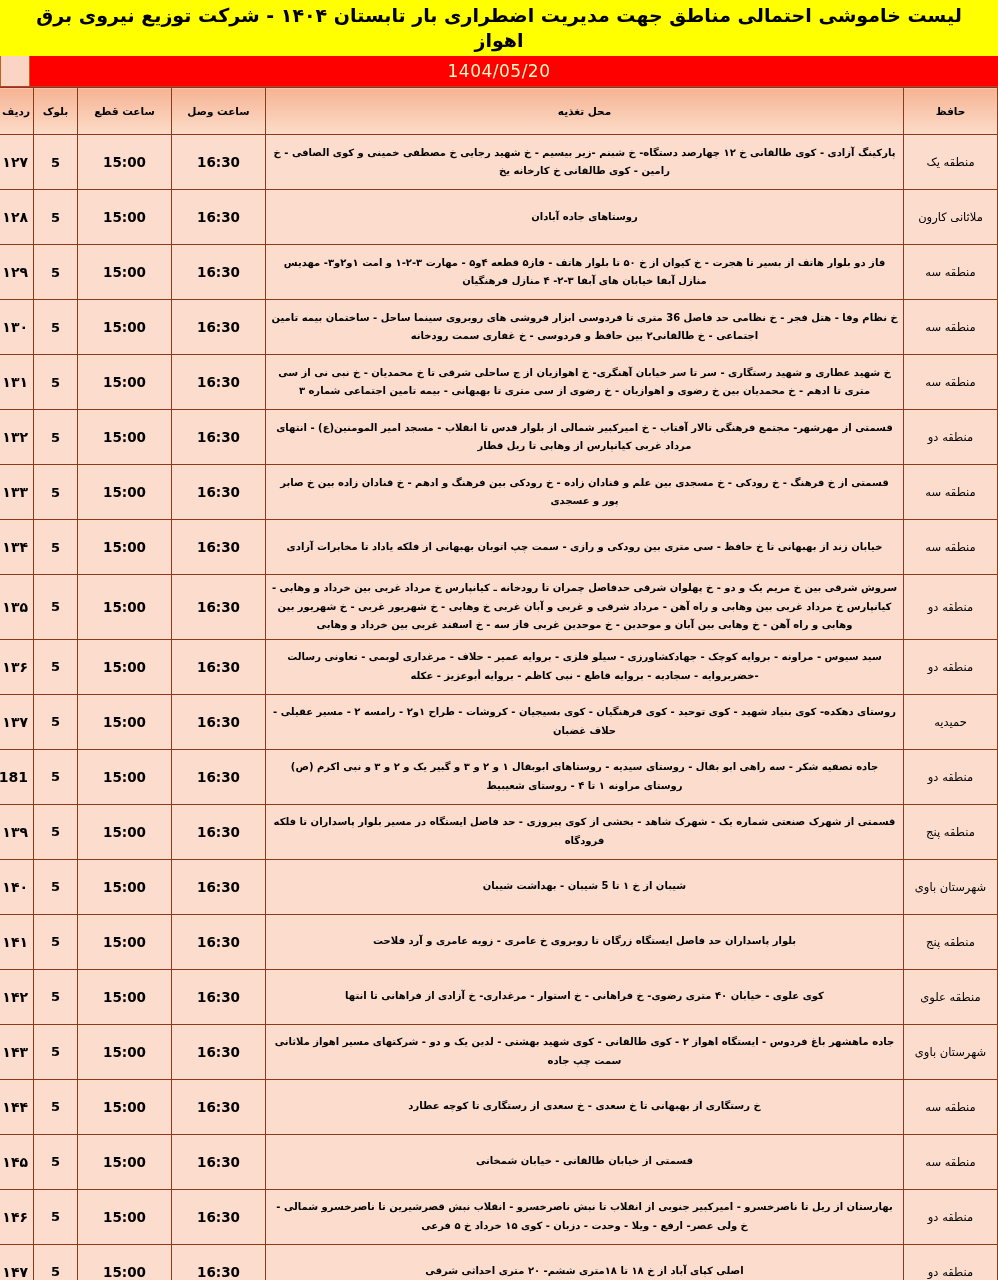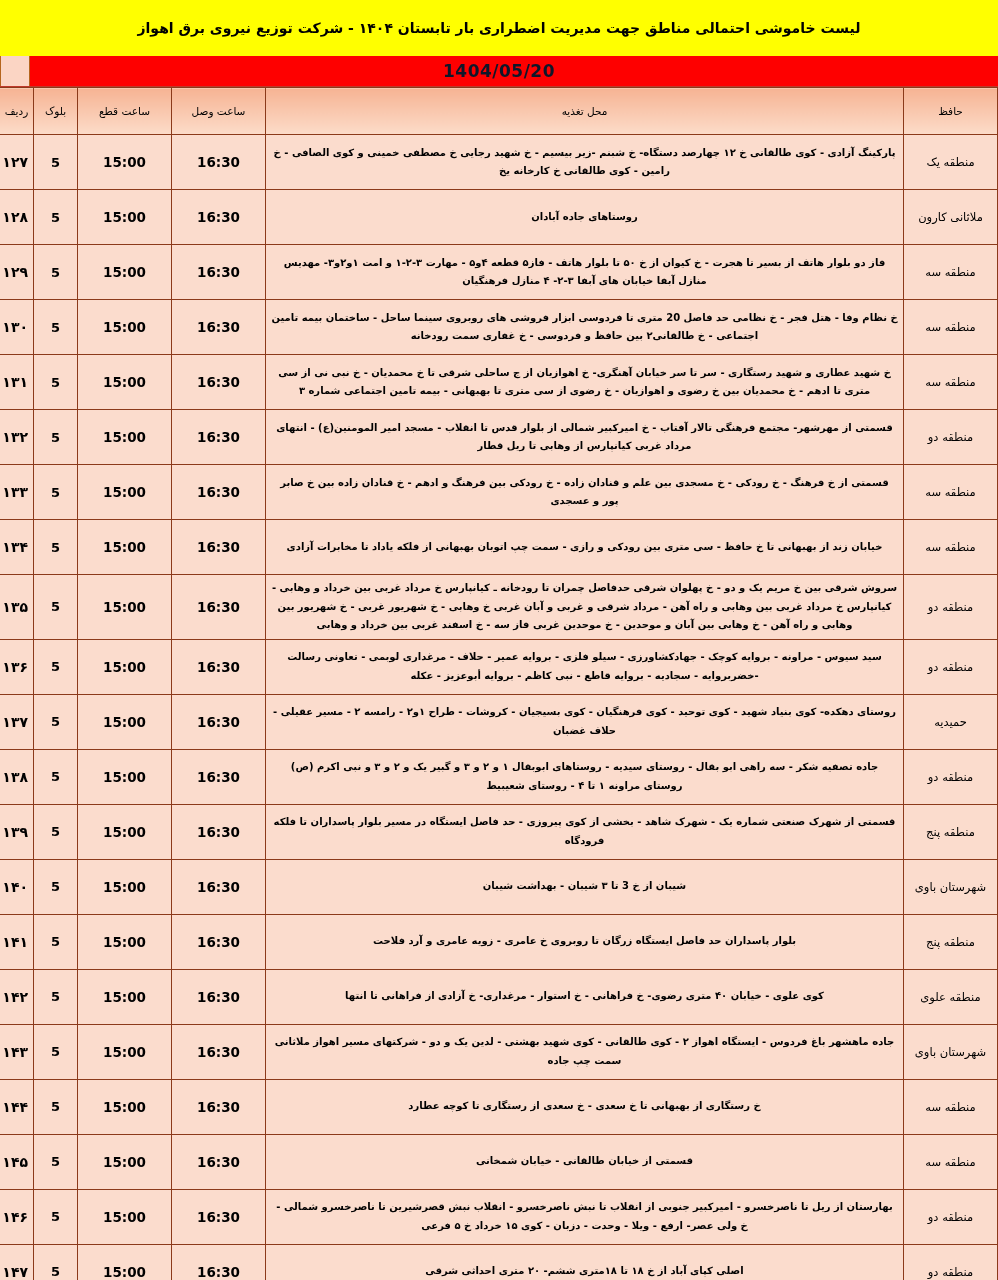--- a/index.html
+++ b/index.html
@@ -23,42 +23,42 @@
   .title-banner {
     background: #ffff00;
     height: 56px;
     display: flex;
     align-items: center;
     justify-content: center;
     box-sizing: border-box;
     padding: 0 30px;
   }
   .title-banner .title-text {
-    font-size: 14px;
+    font-size: 19px;
     font-weight: bold;
     color: #000000;
     text-align: center;
     line-height: 1.3;
     letter-spacing: 0;
   }
 
   
   .date-banner {
     background: #fe0000;
     height: 30px;
     display: flex;
     align-items: center;
     justify-content: center;
     position: relative;
     border-bottom: 1px solid #c0392b;
   }
   .date-banner .date-text {
     font-size: 17px;
-    font-weight: bold;
-    color: #0f172a;
+    font-weight: normal;
+    color: #fef9c3;
     letter-spacing: 0.5px;
     text-align: center;
   }
   .date-banner .corner-cell {
     position: absolute;
     left: 0;
     top: 0;
     bottom: 0;
     width: 28px;
     background: #fbd5c4;
@@ -78,21 +78,21 @@
     background: #fbdccd;
     color: #000000;
     text-align: center;
     vertical-align: middle;
     padding: 4px 5px;
     box-sizing: border-box;
   }
   table.schedule thead th {
     background: linear-gradient(to bottom, #f6b393, #fcdcc9);
     font-size: 10.5px;
-    font-weight: normal;
+    font-weight: bold;
     height: 26px;
     padding: 17px 3px;
   }
   
   col.col-radif   { width: 34px; }
   col.col-block   { width: 44px; }
   col.col-cut     { width: 94px; }
   col.col-restore { width: 94px; }
   col.col-place   { width: 638px; }
   col.col-region  { width: 94px; }
@@ -176,21 +176,21 @@
         <tr>
           <td class="c-region">منطقه سه</td>
           <td class="c-place">فاز دو بلوار هاتف از بسیر تا هجرت - خ کیوان از خ ۵۰ تا بلوار هاتف - فاز۵ قطعه ۴و۵ - مهارت ۳-۲-۱ و امت ۱و۲و۳- مهدیس منازل آبفا خیابان های آبفا ۳-۲- ۴ منازل فرهنگیان</td>
           <td class="c-restore">16:30</td>
           <td class="c-cut">15:00</td>
           <td class="c-block">5</td>
           <td class="c-radif">۱۲۹</td>
         </tr>
         <tr>
           <td class="c-region">منطقه سه</td>
-          <td class="c-place">خ نظام وفا - هتل فجر - خ نظامی حد فاصل 20 متری تا فردوسی ابزار فروشی های روبروی سینما ساحل - ساختمان بیمه تامین اجتماعی - خ طالقانی۲ بین حافظ و فردوسی - خ غفاری سمت رودخانه</td>
+          <td class="c-place">خ نظام وفا - هتل فجر - خ نظامی حد فاصل 36 متری تا فردوسی ابزار فروشی های روبروی سینما ساحل - ساختمان بیمه تامین اجتماعی - خ طالقانی۲ بین حافظ و فردوسی - خ غفاری سمت رودخانه</td>
           <td class="c-restore">16:30</td>
           <td class="c-cut">15:00</td>
           <td class="c-block">5</td>
           <td class="c-radif">۱۳۰</td>
         </tr>
         <tr>
           <td class="c-region">منطقه سه</td>
           <td class="c-place">خ شهید عطاری و شهید رستگاری - سر تا سر خیابان آهنگری- خ اهوازیان از ج ساحلی شرقی تا خ محمدیان - خ نبی نی از سی متری تا ادهم - خ محمدیان بین خ رضوی و اهوازیان - خ رضوی از سی متری تا بهبهانی - بیمه تامین اجتماعی شماره ۳</td>
           <td class="c-restore">16:30</td>
           <td class="c-cut">15:00</td>
@@ -244,33 +244,33 @@
           <td class="c-cut">15:00</td>
           <td class="c-block">5</td>
           <td class="c-radif">۱۳۷</td>
         </tr>
         <tr>
           <td class="c-region">منطقه دو</td>
           <td class="c-place">جاده تصفیه شکر - سه راهی ابو بقال - روستای سیدیه - روستاهای ابوبقال ۱ و ۲ و ۳ و گبیر یک و ۲ و ۳ و نبی اکرم (ص) روستای مراونه ۱ تا ۴ - روستای شعیبیط</td>
           <td class="c-restore">16:30</td>
           <td class="c-cut">15:00</td>
           <td class="c-block">5</td>
-          <td class="c-radif">۱۳۸</td>
+          <td class="c-radif">181</td>
         </tr>
         <tr>
           <td class="c-region">منطقه پنج</td>
           <td class="c-place">قسمتی از شهرک صنعتی شماره یک - شهرک شاهد - بخشی از کوی پیروزی - حد فاصل ایستگاه در مسیر بلوار پاسداران تا فلکه فرودگاه</td>
           <td class="c-restore">16:30</td>
           <td class="c-cut">15:00</td>
           <td class="c-block">5</td>
           <td class="c-radif">۱۳۹</td>
         </tr>
         <tr>
           <td class="c-region">شهرستان باوی</td>
-          <td class="c-place">شیبان از خ 3 تا ۳ شیبان - بهداشت شیبان</td>
+          <td class="c-place">شیبان از خ ۱ تا 5 شیبان - بهداشت شیبان</td>
           <td class="c-restore">16:30</td>
           <td class="c-cut">15:00</td>
           <td class="c-block">5</td>
           <td class="c-radif">۱۴۰</td>
         </tr>
         <tr>
           <td class="c-region">منطقه پنج</td>
           <td class="c-place">بلوار پاسداران حد فاصل ایستگاه زرگان تا روبروی خ عامری - زویه عامری و آرد فلاحت</td>
           <td class="c-restore">16:30</td>
           <td class="c-cut">15:00</td>

